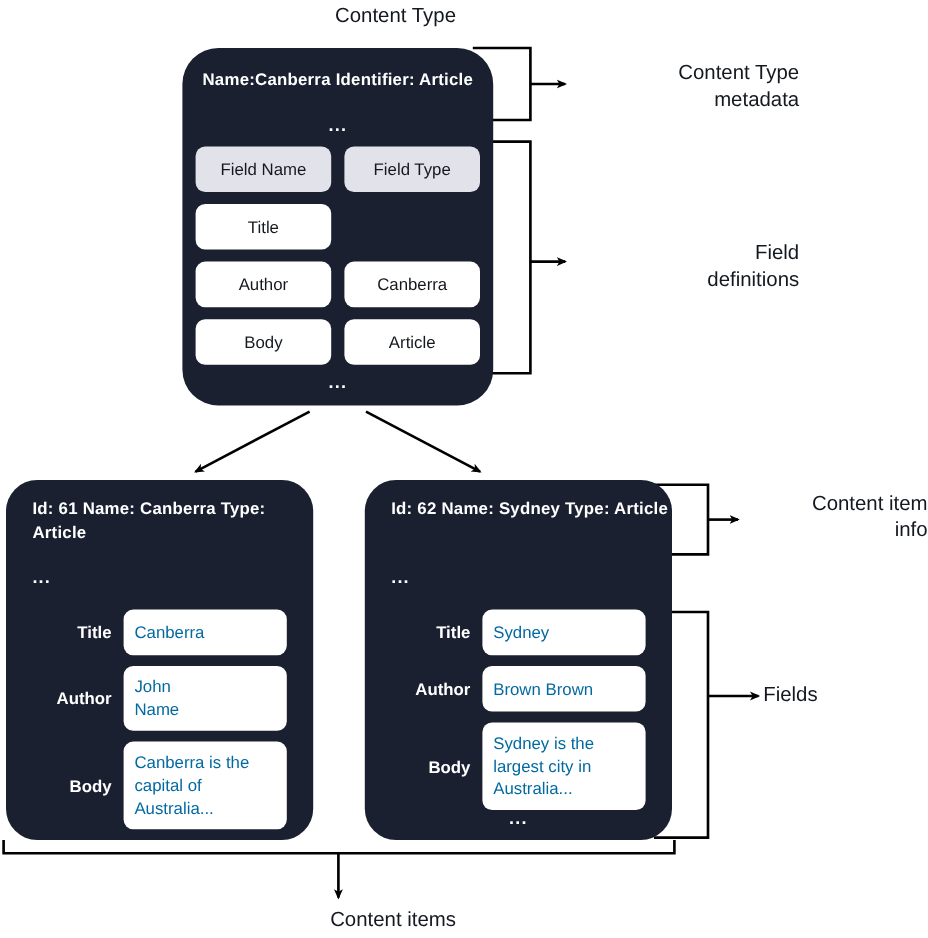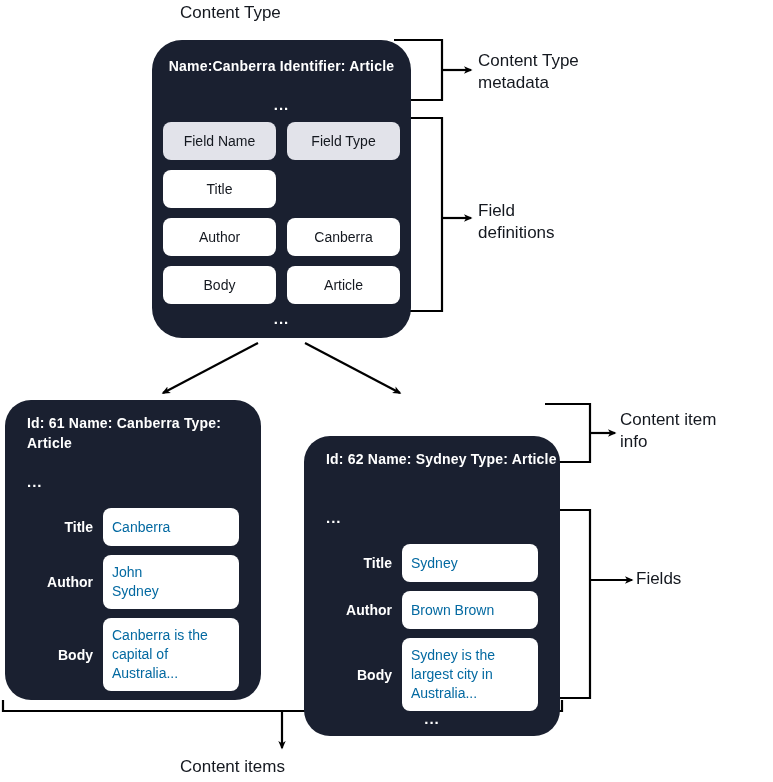--- a/index.html
+++ b/index.html
@@ -26,40 +26,40 @@
     height: 782px;
     pointer-events: none;
   }
 
   
   .caption {
     position: absolute;
     font-size: 17px;
     line-height: 22px;
     color: #14181f;
-    text-align: left;
+    text-align: right;
     white-space: pre-line;
   }
   #title-content-type { left: 180px; top: 2px; width: 200px; }
   #label-ct-metadata  { left: 478px; top: 50px; width: 188px; }
   #label-field-defs   { left: 478px; top: 200px; width: 188px; }
   #label-item-info    { left: 620px; top: 409px; width: 153px; }
   #label-fields       { left: 636px; top: 568px; width: 120px; text-align: left; }
   #title-content-items{ left: 180px; top: 756px; width: 200px; }
 
   
   .card {
     position: absolute;
     background: #1a2030;
     border-radius: 26px;
     box-sizing: border-box;
   }
   #card-content-type { left: 152px; top: 40px; width: 259px; height: 298px; border-radius: 30px; padding-left: 22px; }
   #card-item-61      { left: 5px;   top: 400px; width: 256px; height: 300px; }
-  #card-item-62      { left: 304px; top: 400px; width: 256px; height: 300px; margin-top: 36px; }
+  #card-item-62      { left: 304px; top: 400px; width: 256px; height: 300px; }
 
   .meta {
     color: #ffffff;
     font-size: 14px;
     font-weight: bold;
     line-height: 20px;
     letter-spacing: .2px;
   }
   #ct-meta {
     position: absolute;
@@ -235,21 +235,21 @@
     <div class="ellipsis item-ellipsis-top">...</div>
 
     <div class="fields">
       <div class="f-row">
         <div class="f-label">Title</div>
         <div class="f-value">Canberra</div>
       </div>
       <div class="f-row">
         <div class="f-label">Author</div>
         <div class="f-value multiline">John
-Sydney</div>
+Name</div>
       </div>
       <div class="f-row">
         <div class="f-label">Body</div>
         <div class="f-value multiline">Canberra is the capital of Australia...</div>
       </div>
     </div>
 
     <div class="ellipsis item-ellipsis-bottom">...</div>
   </div>
 

